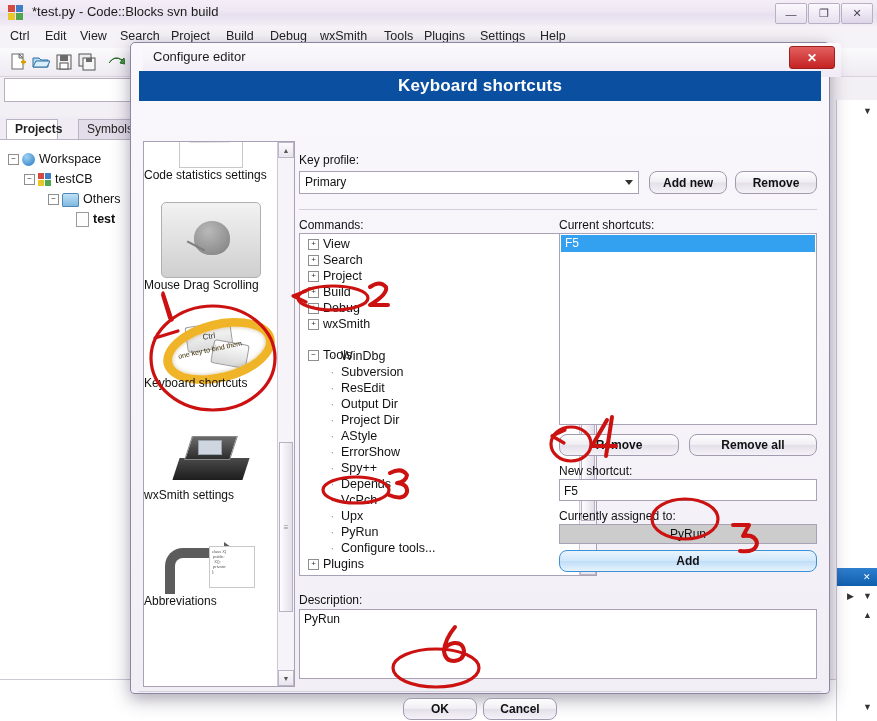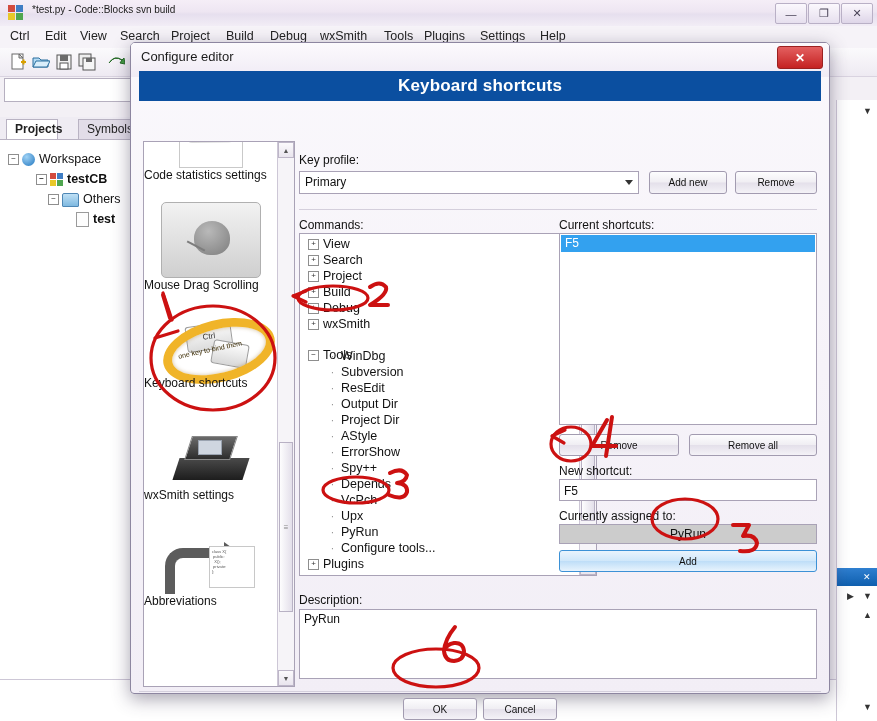--- a/index.html
+++ b/index.html
@@ -25,21 +25,21 @@
   .app-icon {
     position: absolute; left: 8px; top: 5px; width: 16px; height: 16px;
   }
   .app-icon i { position: absolute; width: 7px; height: 7px; display:block;}
   .app-icon .q1 { left:0; top:0; background:#d24b3e; }
   .app-icon .q2 { left:8px; top:0; background:#3f7dc4; }
   .app-icon .q3 { left:0; top:8px; background:#e8c829; }
   .app-icon .q4 { left:8px; top:8px; background:#4fa64f; }
   .app-title {
     position: absolute; left: 32px; top: 4px;
-    font-size: 10px; color: #1b1b1b; white-space: nowrap;
+    font-size: 13px; color: #1b1b1b; white-space: nowrap;
   }
   .win-btns { position:absolute; right:4px; top:3px; display:flex; gap:1px; }
   .win-btn {
     width: 30px; height: 19px;
     background: linear-gradient(to bottom,#fbf8fd,#e6dfee);
     border: 1px solid #b9b0c6; border-radius: 2px;
     display:flex; align-items:center; justify-content:center;
     color:#4a4458; font-size: 11px;
   }
   .win-btn.close { background: linear-gradient(to bottom,#fbf8fd,#ded5e8); }
@@ -121,21 +121,21 @@
   
   .dialog {
     position:absolute; left:130px; top:42px; width:700px; height:652px;
     background: linear-gradient(to bottom,#faf8fc 0%,#f2eef6 100%);
     border:1px solid #8d86a0;
     border-radius: 5px 5px 4px 4px;
     box-shadow: 0 5px 18px rgba(60,50,80,0.45);
     box-sizing:border-box;
   }
   .dlg-titlebar {
-    position:absolute; left:0; top:0; width:698px; height:34px;
+    position:absolute; left:12px; top:0; width:698px; height:34px;
     background: linear-gradient(to bottom,#fcfafd,#f0ebf5);
     border-radius:4px 4px 0 0;
   }
   .dlg-title { position:absolute; left:10px; top:6px; font-size:13px; color:#1b1b1b; }
   .dlg-close {
     position:absolute; right:6px; top:3px; width:44px; height:21px;
     background: linear-gradient(to bottom,#e46060,#c42222);
     border:1px solid #9b2020; border-radius:3px;
     color:#fff; font-size:12px; font-weight:bold;
     display:flex; align-items:center; justify-content:center;
@@ -252,23 +252,23 @@
     box-sizing:border-box; font-size:12px; color:#111;
     padding-left:5px; line-height:21px; height:23px;
   }
   .combo .arw {
     position:absolute; right:5px; top:8px; width:0; height:0;
     border-left:4px solid transparent; border-right:4px solid transparent; border-top:5px solid #333;
   }
   .btn {
     position:absolute; box-sizing:border-box;
     background: linear-gradient(to bottom,#fdfdfe 0%,#f0eef3 48%,#e4e0ea 52%,#f4f2f7 100%);
-    border:1px solid #a29bb0; border-radius:3px;
-    font-size:10px; color:#111;
-    display:flex; align-items:center; justify-content:center;
+    border:1px solid #a29bb0; border-radius:8px;
+    font-size:12px; color:#111;
+    display:flex; align-items:center; justify-content:center;font-weight:bold;
   }
   .btn.primary {
     background: linear-gradient(to bottom,#eaf4fd 0%,#cfe7fa 50%,#bfdef8 52%,#e7f3fd 100%);
     border:1px solid #3c91d6;
   }
   .listbox {
     position:absolute; background:#ffffff; border:1px solid #a9a2b6; box-sizing:border-box;
     overflow:hidden;
   }
   .tree { position:absolute; left:0; top:0; right:16px; bottom:0; overflow:hidden; }
@@ -383,21 +383,21 @@
 
     <div class="mgmt-tabs">
       <div class="mgmt-tab active" style="left:6px;width:52px">Projects</div>
       <div class="mgmt-tab" style="left:78px;width:72px">Symbols</div>
     </div>
 
     <div class="mgmt-body">
       <div class="tree-row" style="left:8px;  top:12px">
         <span class="tree-exp">−</span><span class="ws-ico"></span><span>Workspace</span>
       </div>
-      <div class="tree-row" style="left:36px; top:32px; font-weight:bold">
+      <div class="tree-row" style="left:24px; top:32px; font-weight:normal">
         <span class="tree-exp">−</span><span class="cb-ico"><i class="a"></i><i class="b"></i><i class="c"></i><i class="d"></i></span><span>testCB</span>
       </div>
       <div class="tree-row" style="left:48px; top:52px">
         <span class="tree-exp">−</span><span class="folder-ico"></span><span>Others</span>
       </div>
       <div class="tree-row" style="left:76px; top:72px; font-weight:bold">
         <span class="file-ico"></span><span>test</span>
       </div>
     </div>
 

